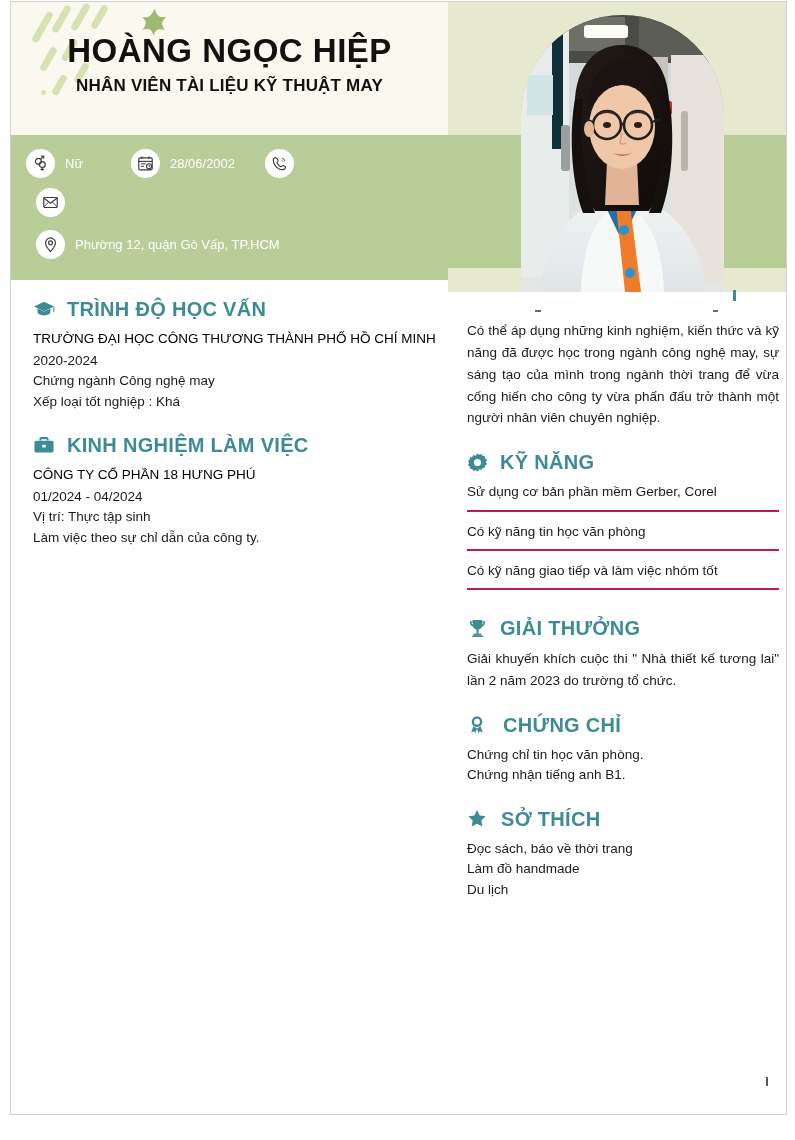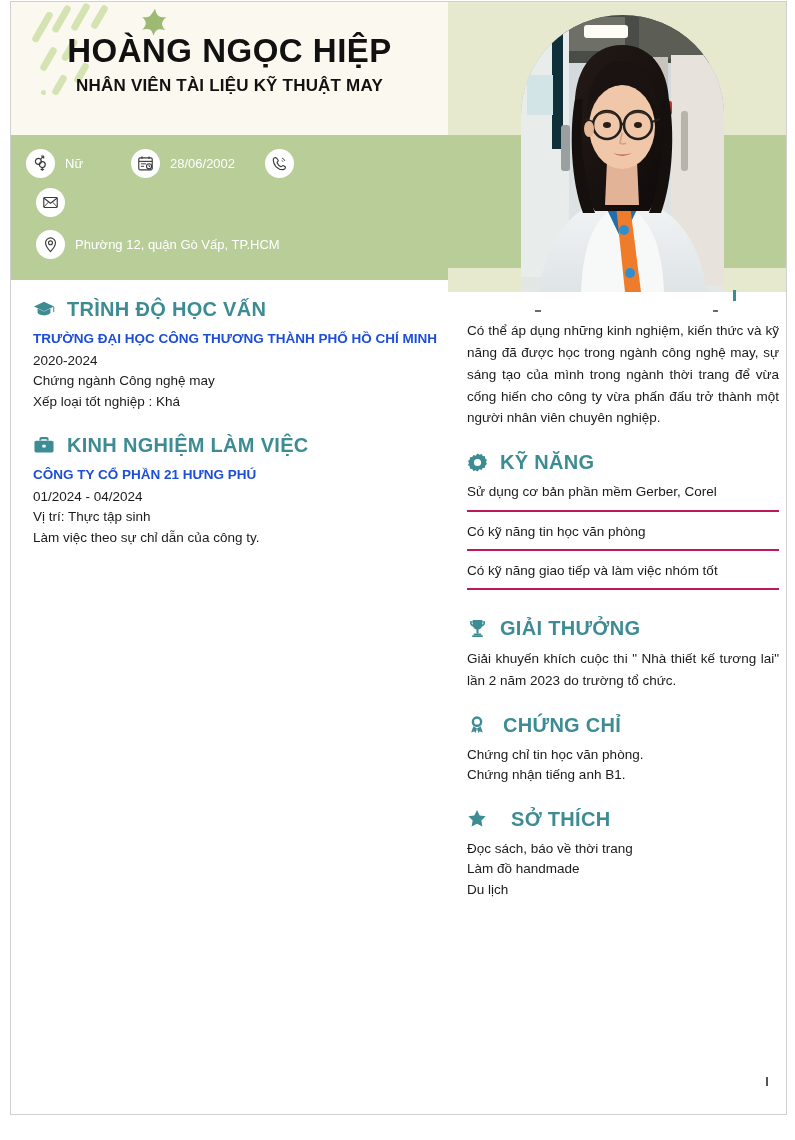--- a/index.html
+++ b/index.html
@@ -161,22 +161,22 @@
     font-size: 20px;
     font-weight: bold;
     letter-spacing: 0.3px;
     color: #3d8c94;
     line-height: 1.1;
   }
 
   .entry { margin-bottom: 4px; }
   .entry-title {
     font-size: 13.5px;
-    font-weight: bold;
-    color: #1d4ed8;
+    font-weight: normal;
+    color: #000000;
     line-height: 1.45;
     text-align: justify;
     margin: 0 0 2px 0;
   }
   .entry-line {
     font-size: 13.5px;
     color: #1b1b1b;
     line-height: 1.52;
     margin: 0;
   }
@@ -411,21 +411,21 @@
           <span class="sh-icon">
             <svg width="22" height="22" viewBox="0 0 24 24" fill="#3d8c94">
               <path d="M9 3.4 h6 a2 2 0 0 1 2 2 V7 h-2 V5.6 H9 V7 H7 V5.4 a2 2 0 0 1 2-2 z"></path>
               <rect x="1.6" y="7.4" width="20.8" height="12.8" rx="2"></rect>
               <rect x="10.2" y="11.6" width="3.6" height="3.2" rx="0.6" fill="#ffffff"></rect>
             </svg>
           </span>
           <span class="sec-title">KINH NGHIỆM LÀM VIỆC</span>
         </div>
         <div class="entry">
-          <p class="entry-title">CÔNG TY CỔ PHẦN 21 HƯNG PHÚ</p>
+          <p class="entry-title">CÔNG TY CỔ PHẦN 18 HƯNG PHÚ</p>
           <p class="entry-line">01/2024 - 04/2024</p>
           <p class="entry-line">Vị trí: Thực tập sinh</p>
           <p class="entry-line">Làm việc theo sự chỉ dẫn của công ty.</p>
         </div>
       </div>
 
     </div>
 
     <div class="col-right">
 
@@ -483,21 +483,21 @@
               <path d="M16.4 14.2 L19 21.6 L15.3 20 L13.8 22.4 L12 16.8 Z"></path>
             </svg>
           </span>
           <span class="sec-title">CHỨNG CHỈ</span>
         </div>
         <p class="entry-line">Chứng chỉ tin học văn phòng.</p>
         <p class="entry-line">Chứng nhận tiếng anh B1.</p>
       </div>
 
       <div class="sec" style="margin-top:22px;">
-        <div class="sec-head" style="gap:24px;">
+        <div class="sec-head" style="gap:14px;">
           <span class="sh-icon">
             <svg width="20" height="21" viewBox="0 0 24 24" fill="#3d8c94">
               <path d="M12 1.8 L15.2 8.4 L22.4 9.4 L17.2 14.4 L18.5 21.6 L12 18.2 L5.5 21.6 L6.8 14.4 L1.6 9.4 L8.8 8.4 Z"></path>
             </svg>
           </span>
           <span class="sec-title">SỞ THÍCH</span>
         </div>
         <p class="entry-line">Đọc sách, báo về thời trang</p>
         <p class="entry-line">Làm đồ handmade</p>
         <p class="entry-line">Du lịch</p>

